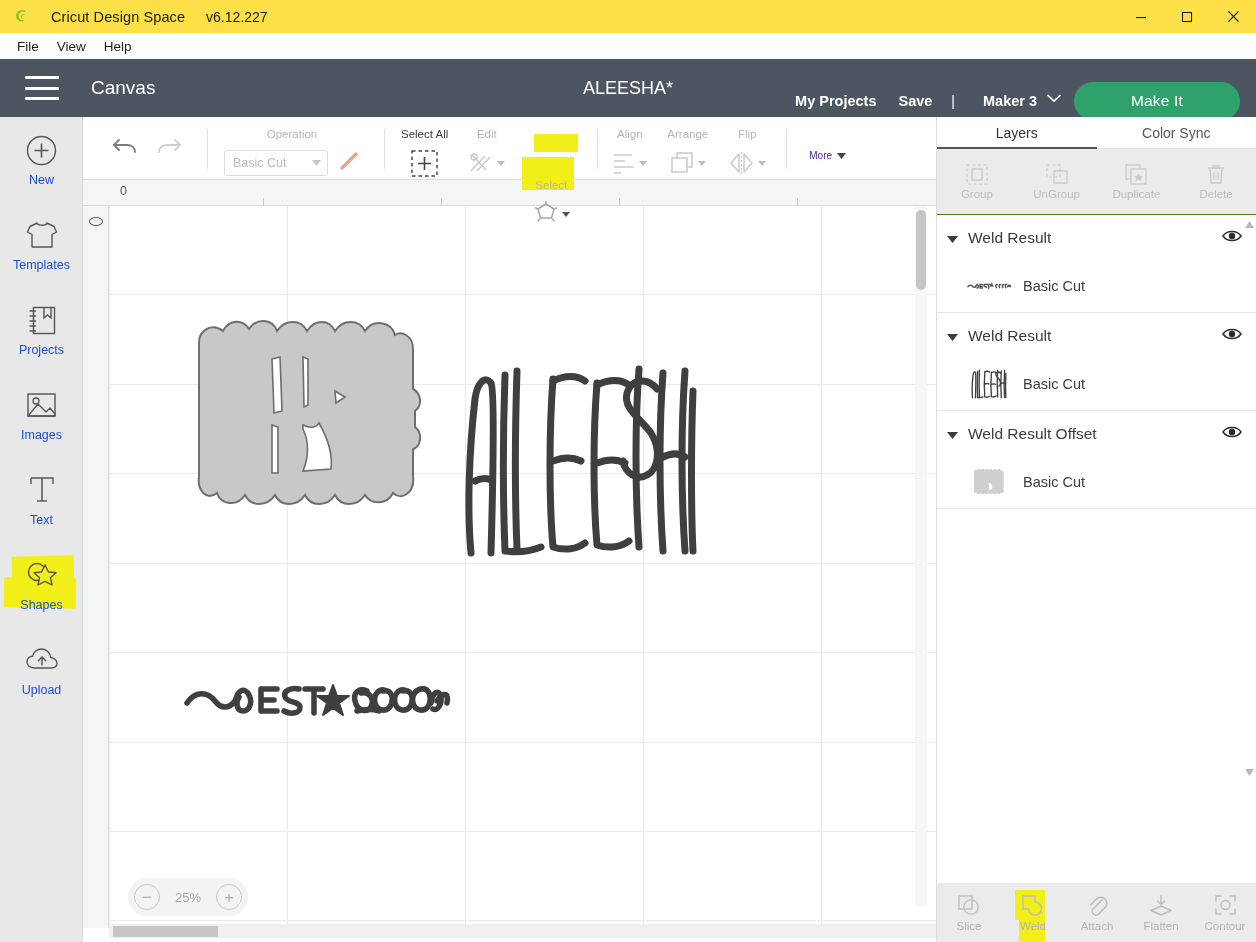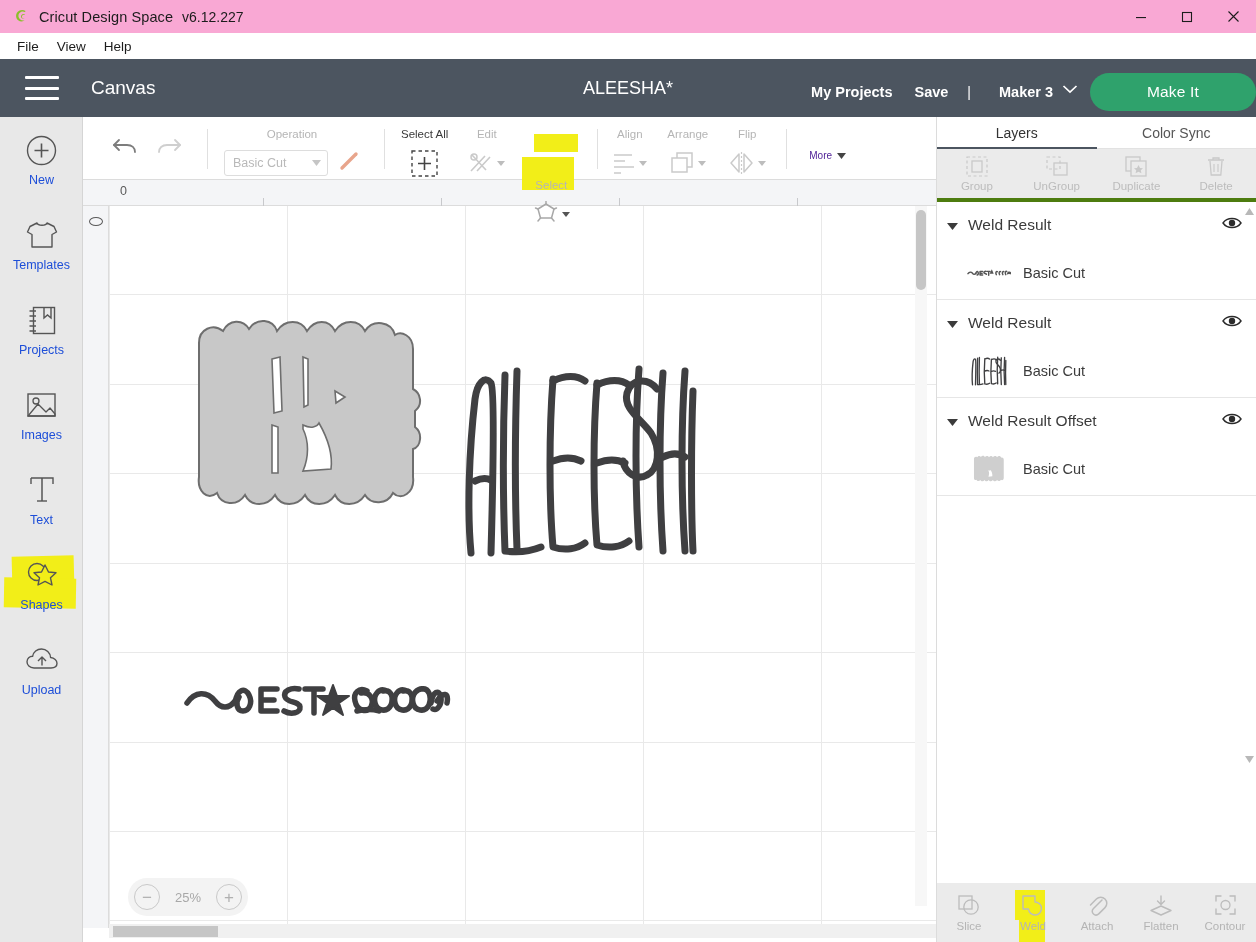--- a/index.html
+++ b/index.html
@@ -7,21 +7,21 @@
     width: 1256px; height: 942px;
     font-family: "Liberation Sans", sans-serif;
     background: #ffffff;
     overflow: hidden;
   }
   .app { position: relative; width: 1256px; height: 942px; }
 
   
   .titlebar {
     position: absolute; left: 0; top: 0; width: 1256px; height: 33px;
-    background: #f9a8d4; display: flex; align-items: center;
+    background: #fde047; display: flex; align-items: center; gap: 12px;
   }
   .title-logo { margin-left: 10px; width: 22px; height: 22px; display: block; }
   .title-text {
     margin-left: 7px; font-size: 14.5px; color: #1c1c1c; letter-spacing: .1px;
   }
   .title-ver { margin-left: 9px; font-size: 14px; color: #1c1c1c; }
   .win-ctrls {
     position: absolute; right: 0; top: 0; height: 33px;
     display: flex; align-items: stretch;
   }
@@ -52,22 +52,22 @@
   }
   .hamburger span { display: block; height: 3px; background: #fff; border-radius: 1px; }
   .canvas-label {
     margin-left: 32px; font-size: 19px; color: #ffffff; font-weight: 400;
   }
   .proj-title {
     position: absolute; left: 0; right: 0; text-align: center;
     font-size: 18px; color: #ffffff; pointer-events: none;
   }
   .header-right {
-    position: absolute; right: 0; top: 4px; height: 58px;
-    display: flex; align-items: center; padding-right: 0;
+    position: absolute; right: 0; top: 13px; height: 58px;
+    display: flex; align-items: center; padding-right: 16px;
   }
   .hdr-link {
     font-size: 14.5px; color: #ffffff; font-weight: 700; margin: 0 11px; cursor: pointer;
   }
   .hdr-sep { font-size: 14px; color: #ffffff; margin: 0 8px; }
   .machine-sel {
     display: flex; margin: 0 12px 0 20px; cursor: pointer;
   }
   .machine-sel span { font-size: 14.5px; font-weight: 700; color: #fff; }
   .machine-sel svg { margin-left: 9px; }
@@ -197,22 +197,22 @@
   .rtab {
     flex: 1; display: flex; align-items: center; justify-content: center;
     font-size: 14px; color: #555; cursor: pointer; position: relative;
   }
   .rtab.active { color: #333; }
   .rtab.active::after {
     content: ""; position: absolute; left: 0; right: 0; bottom: -1px;
     height: 2px; background: #4c5560;
   }
   .ractions {
-    height: 53px; background: #ebebeb; display: flex; align-items: center;
-    border-bottom: 4px solid #4d7c0f;
+    height: 66px; background: #ebebeb; display: flex; align-items: center;
+    border-bottom: 1px solid #4d7c0f;
   }
   .ract {
     flex: 1; display: flex; flex-direction: column; align-items: center; justify-content: center;
     cursor: default;
   }
   .ract-lbl { font-size: 11.5px; color: #bcbcbc; margin-top: 3px; }
 
   .layers { height: 672px; overflow: hidden; position: relative; }
   .lgroup { border-bottom: 1px solid #e6e6e6; }
   .lhead {

